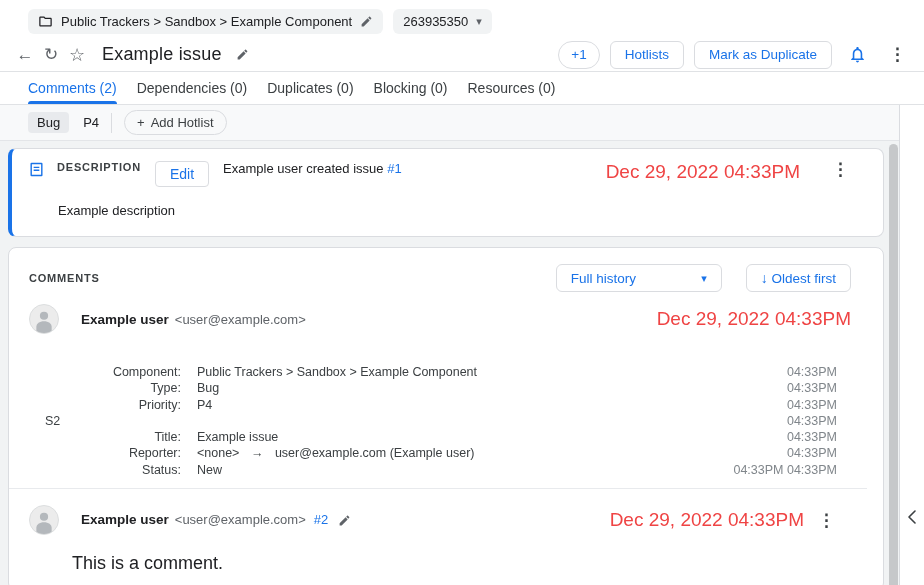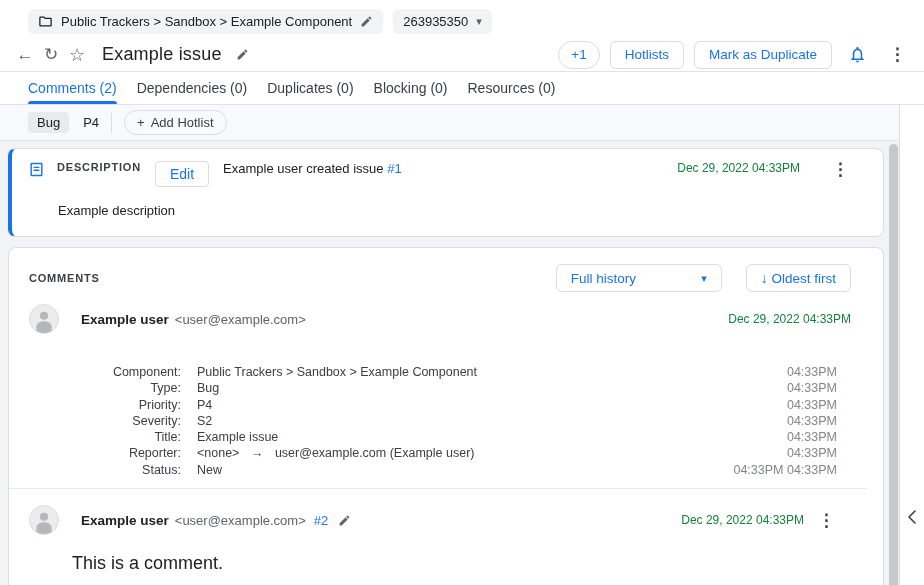--- a/index.html
+++ b/index.html
@@ -59,35 +59,35 @@
 
   
   .card { background: #fff; border: 1px solid #dadce0; border-radius: 8px; }
   .desc-card { margin: 7px 15px 10px 8px; border-left: 4px solid #1a73e8; padding: 12px 16px 18px 16px; }
   .desc-head { display: flex; align-items: flex-start; }
   .sec-label { font-size: 11px; font-weight: 700; letter-spacing: .8px; color: #3c4043; }
   .desc-head .sec-label { margin: 0 14px 0 12px; }
   .edit-btn { height: 26px; border-radius: 4px; padding: 0 14px; font-size: 14px; }
   .created-line { margin-left: 14px; font-size: 13px; color: #202124; }
   .lnk { color: #1a73e8; text-decoration: none; cursor: pointer; }
-  .date-txt { font-size: 12px; color: #15803d; white-space: nowrap; }
+  .date-txt { font-size: 19px; color: #ef4444; white-space: nowrap; }
   .desc-head .date-txt { margin-left: auto; }
   .desc-head .kebab { margin: 0 14px 0 28px; }
   .desc-body { margin: 16px 0 0 30px; font-size: 13px; color: #202124; }
 
   
   .comments-card { margin: 0 15px 0 8px; flex: 1; padding: 16px 32px 16px 20px; display: flex; flex-direction: column; }
   .comments-head { display: flex; align-items: center; }
   .comments-controls { margin-left: auto; display: flex; align-items: center; gap: 24px; }
   .select-btn { width: 166px; justify-content: space-between; display: inline-flex; }
   .arrow-ic { font-size: 14px; line-height: 1; }
 
   .comment-head { display: flex; align-items: center; }
   .avatar { width: 30px; height: 30px; border-radius: 50%; background: #ececec; border: 1px solid #dcdedf; overflow: hidden; flex: 0 0 auto; }
-  .c-meta { margin-left: 22px; display: flex; align-items: flex-end; gap: 6px; font-size: 13px; }
+  .c-meta { margin-left: 22px; display: flex; align-items: flex-start; gap: 6px; font-size: 13px; }
   .c-author { font-weight: 700; color: #202124; font-size: 13.5px; }
   .c-email { color: #5f6368; }
   .c-ref { margin-left: 2px; }
   .c-editpencil { position: relative; top: 2px; margin-left: 4px; cursor: pointer; }
   .comment-head .right { margin-left: auto; display: flex; align-items: center; }
   .comment-head .kebab { margin: 0 12px 0 10px; }
 
   .comment1 { margin-top: 12px; }
   .fields { margin-top: 30px; }
   .f-row { display: flex; font-size: 12.5px; line-height: 16.3px; }
@@ -236,21 +236,20 @@
               <span class="f-label">Type:</span>
               <span class="f-value">Bug</span>
               <span class="f-time">04:33PM</span>
             </div>
             <div class="f-row">
               <span class="f-label">Priority:</span>
               <span class="f-value">P4</span>
               <span class="f-time">04:33PM</span>
             </div>
             <div class="f-row">
-              <span class="f-label">Severity:</span>
               <span class="f-value">S2</span>
               <span class="f-time">04:33PM</span>
             </div>
             <div class="f-row">
               <span class="f-label">Title:</span>
               <span class="f-value">Example issue</span>
               <span class="f-time">04:33PM</span>
             </div>
             <div class="f-row">
               <span class="f-label">Reporter:</span>

